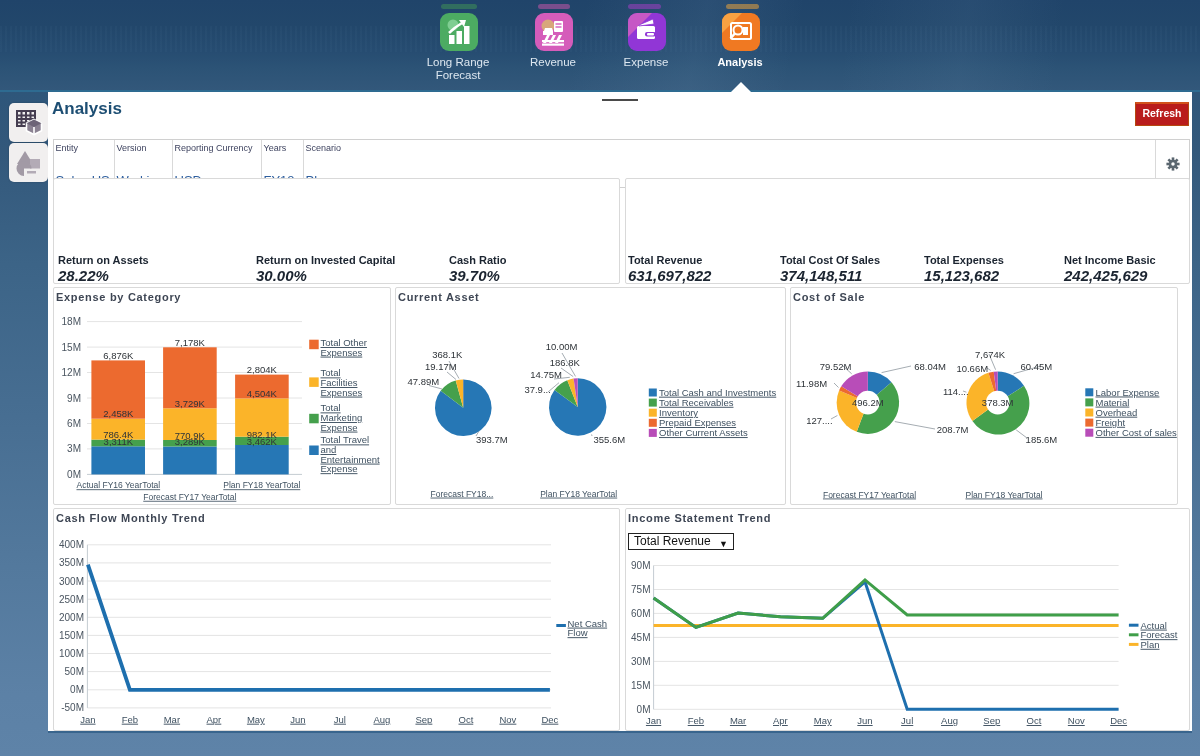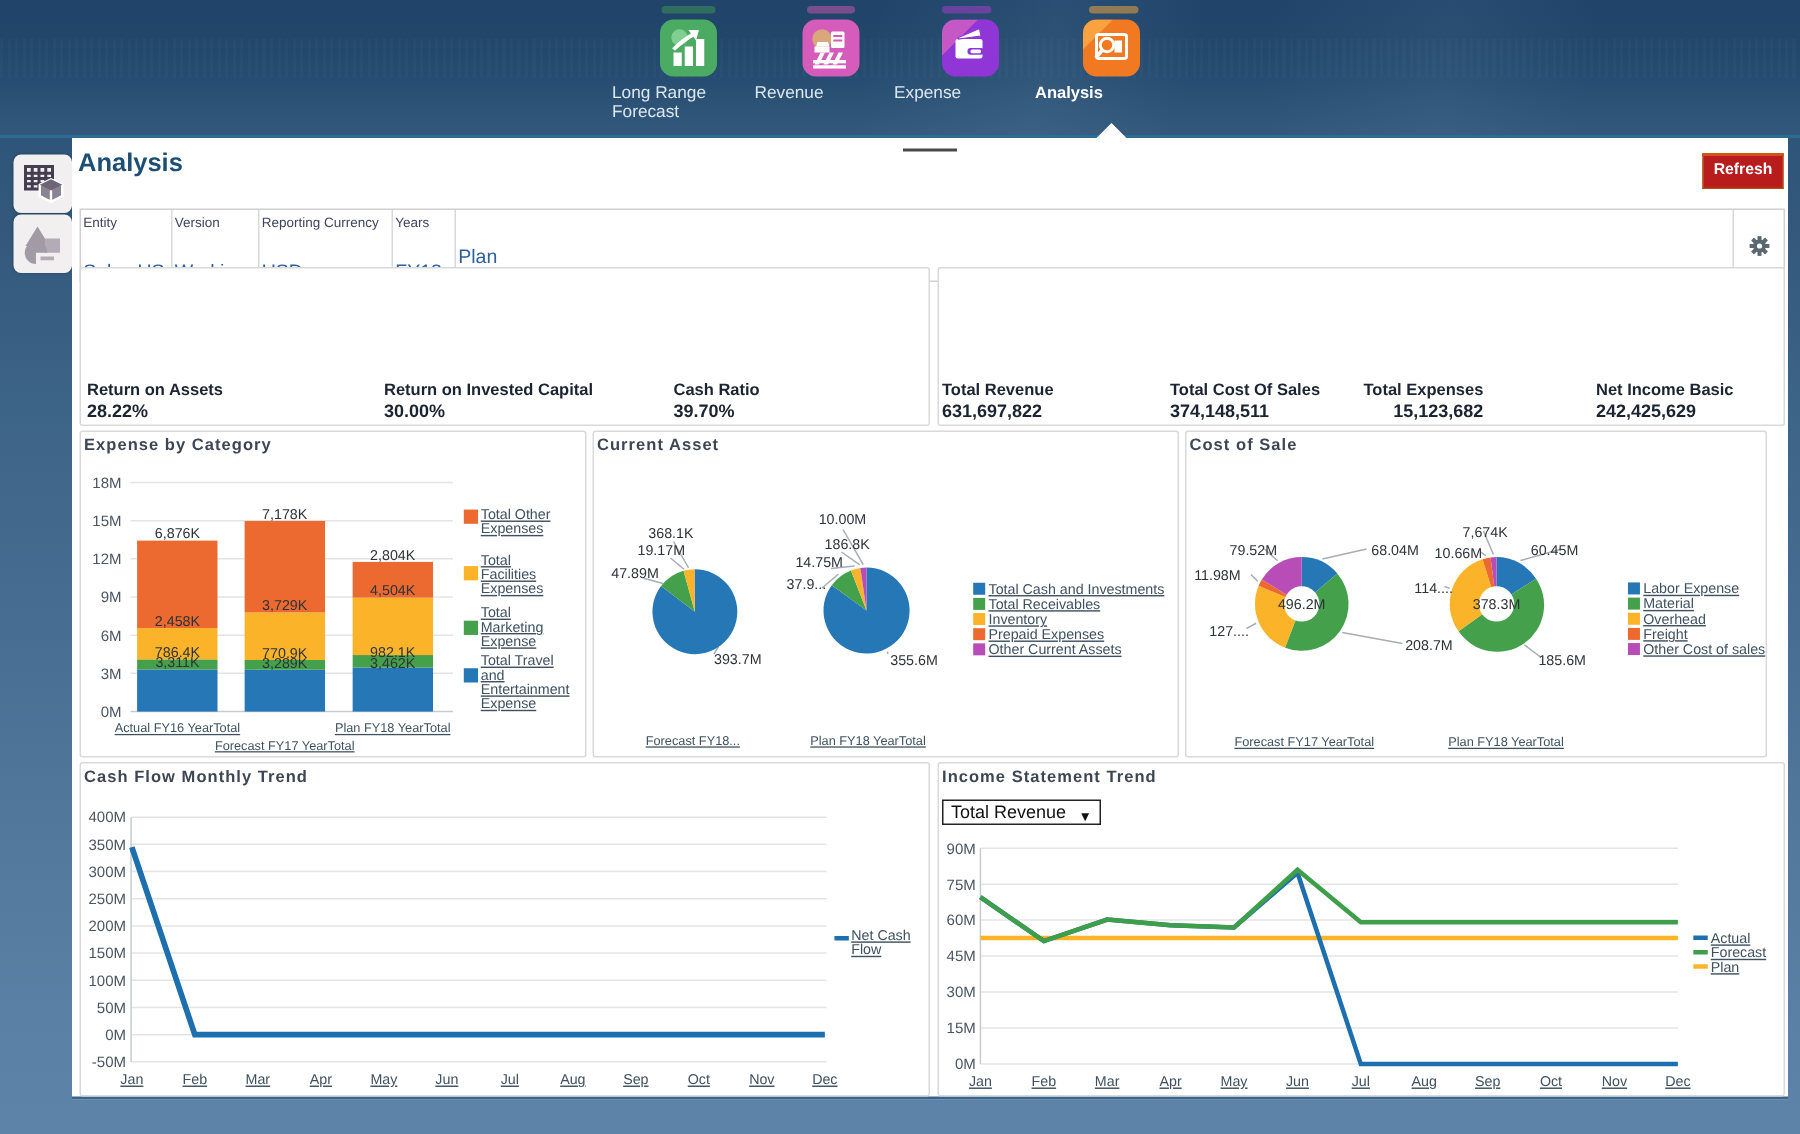--- a/index.html
+++ b/index.html
@@ -7,40 +7,40 @@
 .hdr { position:absolute; left:0; top:0; width:1200px; height:92px;
   background: linear-gradient(180deg, #20446a 0%, #22476b 30%, #264c71 55%, #2c5376 75%, #33587b 100%); }
 .hdr::before { content:""; position:absolute; left:0; top:26px; width:100%; height:26px;
   background: repeating-linear-gradient(90deg, rgba(110,150,180,0.10) 0 2px, transparent 2px 5px); opacity:0.5; }
 .hdr::after { content:""; position:absolute; left:0; top:0; width:100%; height:100%;
   background: linear-gradient(103deg, transparent 48%, rgba(140,175,205,0.10) 58%, transparent 66%),
               linear-gradient(97deg, transparent 70%, rgba(140,175,205,0.08) 80%, transparent 88%); }
 .hline { position:absolute; left:0; top:90px; width:1200px; height:2px; background:#2e6b91; }
 .sliver { position:absolute; top:4px; height:5px; border-radius:2.5px; opacity:0.55; }
 .tile { position:absolute; top:13px; width:38px; height:38px; border-radius:9px; }
-.tlabel { position:absolute; top:56px; font-size:11.5px; color:#dde7f0; line-height:1.15; }
+.tlabel { position:absolute; top:56px; font-size:11.5px; color:#dde7f0; text-align:center; line-height:1.15; }
 .pointer { position:absolute; top:82px; left:730.5px; width:0; height:0;
   border-left:10px solid transparent; border-right:10px solid transparent; border-bottom:10px solid #ffffff; }
 .content { position:absolute; left:48px; top:92px; width:1144px; height:641px; background:#ffffff; border-bottom:2px solid #39658d; }
 .sbtn { position:absolute; left:9px; width:39px; height:39px; background:#f1efef; border-radius:5px; box-shadow:0 0 2px rgba(0,0,0,0.25); display:flex; align-items:center; justify-content:center; }
 .title { position:absolute; left:4px; top:7px; font-size:17px; font-weight:bold; color:#1d4e73; }
 .grab { position:absolute; left:554px; top:7px; width:36px; height:2px; background:#4a4a4a; }
 .refresh { position:absolute; left:1087px; top:10px; width:54px; height:24px; background:#b91c1c;
   border:1px solid #b5490f; border-top:2.5px solid #d2521c; color:#fff; font-size:10.5px; font-weight:bold;
   text-align:center; line-height:19px; }
 .pov { position:absolute; left:5px; top:47px; width:1137px; height:49px; background:#fff; border:1px solid #d0d0d0; display:flex; }
 .pcell { border-right:1px solid #d9d9d9; padding:3px 0 0 1.5px; white-space:nowrap; overflow:visible; }
 .plab { font-size:9px; color:#3f4460; }
 .pval { font-size:13px; color:#2d5e9e; margin-top:20px; }
 .panel { position:absolute; background:#fff; border:1px solid #d9d9d9; border-radius:2px; }
 .panel > svg { position:absolute; left:0; top:0; }
 .ptitle { position:absolute; left:2px; top:3px; font-size:11px; font-weight:bold; color:#3e4654; letter-spacing:0.7px; }
 .kpi { position:absolute; }
 .kl { font-size:11px; font-weight:bold; color:#1b2430; }
-.kv { font-size:12px; font-weight:bold; color:#1b2430; margin-top:1px; }
+.kv { font-size:15px; font-weight:bold; color:#1b2430; margin-top:1px;font-style:italic; }
 .dd { position:absolute; left:2px; top:24px; width:106px; height:17px; border:1.5px solid #222; background:#fff;
   font-size:12px; color:#111; padding-left:5px; line-height:15px; }
 .dd::after { content:"▼"; position:absolute; right:5px; top:2.5px; font-size:9px; color:#111; }
 </style></head>
 <body>
 <div class="bg"></div>
 <div class="hdr"></div>
 <div class="sliver" style="left:441px; width:36px; background:#3f8f55;"></div>
 <div class="sliver" style="left:538px; width:32px; background:#c255a8;"></div>
 <div class="sliver" style="left:628px; width:33px; background:#a13ec2;"></div>
@@ -125,20 +125,21 @@
       </div>
     <div class="pcell" style="width:89px;">
         <div class="plab">Reporting Currency</div>
         <div class="pval">USD</div>
       </div>
     <div class="pcell" style="width:42px;">
         <div class="plab">Years</div>
         <div class="pval">FY18</div>
       </div>
     <div class="pcell" style="width:852px;">
+        <div class="plab">Scenario</div>
         <div class="pval">Plan</div>
       </div>
     <div style="flex:1; display:flex; align-items:center; justify-content:center;">
         <svg width="14" height="14" viewBox="-8.5 -8.5 17 17">
           <rect x="-1.6" y="-8" width="3.2" height="4" fill="#5b6770" transform="rotate(0)"></rect>
           <rect x="-1.6" y="-8" width="3.2" height="4" fill="#5b6770" transform="rotate(45)"></rect>
           <rect x="-1.6" y="-8" width="3.2" height="4" fill="#5b6770" transform="rotate(90)"></rect>
           <rect x="-1.6" y="-8" width="3.2" height="4" fill="#5b6770" transform="rotate(135)"></rect>
           <rect x="-1.6" y="-8" width="3.2" height="4" fill="#5b6770" transform="rotate(180)"></rect>
           <rect x="-1.6" y="-8" width="3.2" height="4" fill="#5b6770" transform="rotate(225)"></rect>
@@ -166,21 +167,21 @@
   </div>
   <div class="panel" style="left:577px; top:86px; width:565px; height:106px;">
     <div class="kpi" style="left:2px; top:75px;">
         <div class="kl">Total Revenue</div>
         <div class="kv">631,697,822</div>
       </div>
     <div class="kpi" style="left:154px; top:75px;">
         <div class="kl">Total Cost Of Sales</div>
         <div class="kv">374,148,511</div>
       </div>
-    <div class="kpi" style="left:283px; top:75px;text-align:right;">
+    <div class="kpi" style="left:298px; top:75px;">
         <div class="kl">Total Expenses</div>
         <div class="kv">15,123,682</div>
       </div>
     <div class="kpi" style="left:438px; top:75px;">
         <div class="kl">Net Income Basic</div>
         <div class="kv">242,425,629</div>
       </div>
   </div>
 
   <div class="panel" style="left:5px; top:195px; width:338px; height:218px;">

